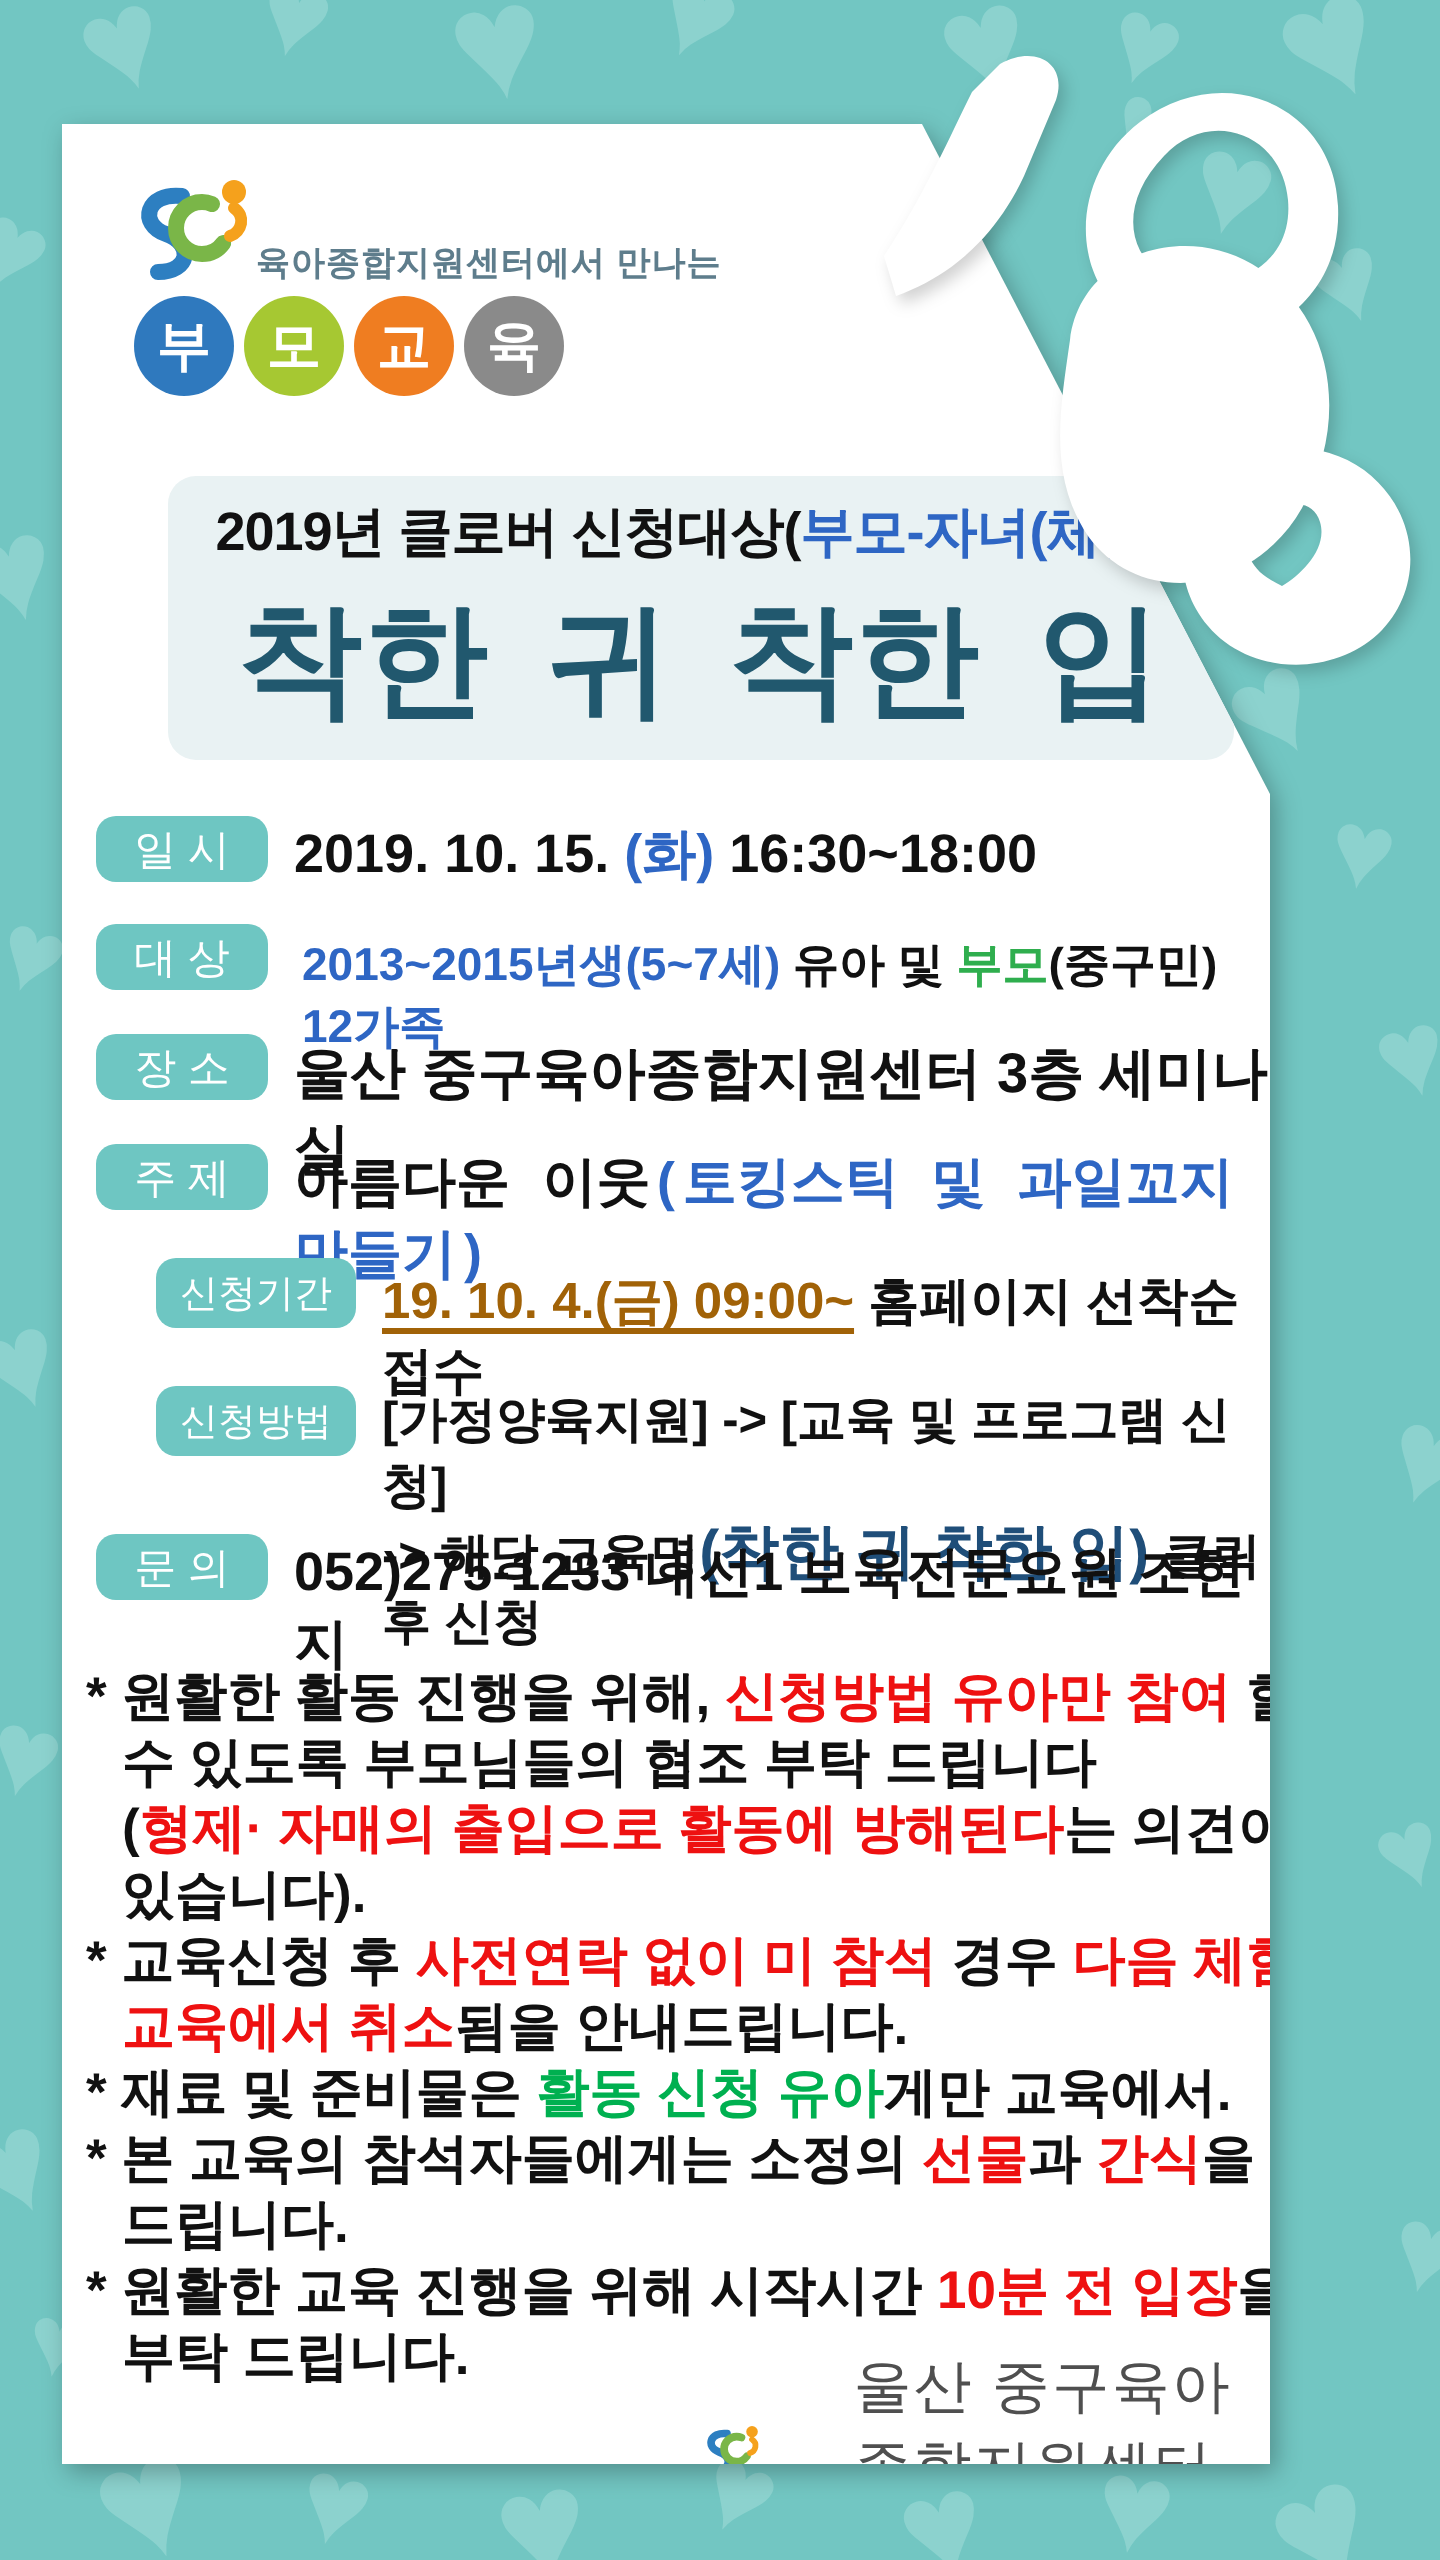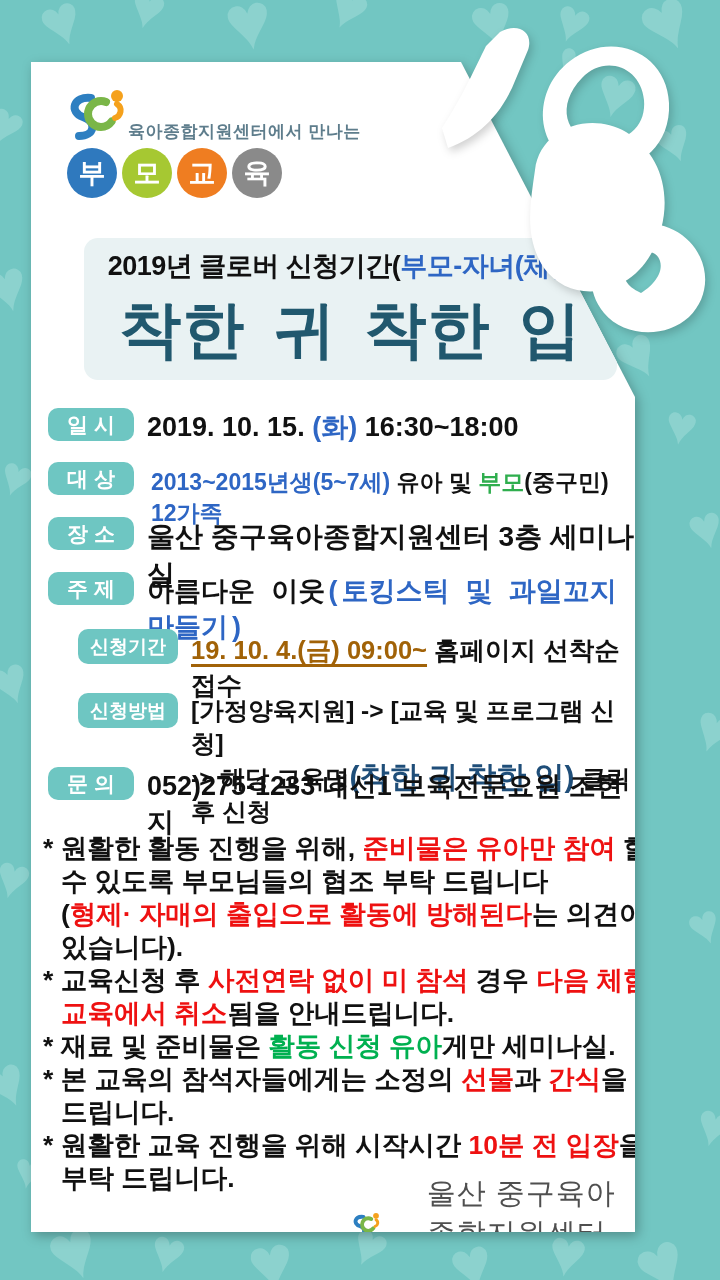--- a/index.html
+++ b/index.html
@@ -34,21 +34,21 @@
   .band{
     position:absolute; left:53px; top:176px; width:533px; height:142px;
     background:#E9F2F3; border-radius:14px; text-align:center;
   }
   .subtitle{margin-top:10px; font-size:27px; font-weight:bold; letter-spacing:-.5px; white-space:pre;}
   .main-title{margin-top:4px; font-size:62px; font-weight:bold; color:#21586E; letter-spacing:1px; word-spacing:10px;}
 
   
   .info-row{position:absolute; left:17px; display:flex; align-items:flex-start; gap:13px;}
   .badge{
-    background:#6EC6C2; color:#fff; font-weight:bold; border-radius:10px; flex:none;
+    background:#6EC6C2; color:#fff; font-weight:normal; border-radius:10px; flex:none;
     display:flex; align-items:center; justify-content:center;
     width:86px; height:33px; font-size:21px;
   }
   .badge.long{width:100px; height:35px; font-size:19px;margin-left:30px;}
   .row-content{font-weight:bold; padding-top:1px; white-space:pre-wrap;}
   .r0{top:346px;} .r0 .row-content{font-size:27px;text-align:right;}
   .r1{top:400px;gap:17px;} .r1 .row-content{font-size:23px; padding-top:5px;}
   .r2{top:455px;} .r2 .row-content{font-size:28px;}
   .r3{top:510px;} .r3 .row-content{font-size:27px;font-family:Liberation Mono, monospace;}
   .r4{top:567px;} .r4 .row-content{font-size:25.5px; padding-top:4px;}
@@ -139,21 +139,21 @@
     <div class="brand-text">육아종합지원센터에서 만나는</div>
 
     <div class="circles">
       <span class="circle" style="background: rgb(47, 121, 190);">부</span>
       <span class="circle" style="background: rgb(166, 200, 50);">모</span>
       <span class="circle" style="background: rgb(239, 125, 33);">교</span>
       <span class="circle" style="background: rgb(138, 138, 138);">육</span>
     </div>
 
     <div class="band">
-      <div class="subtitle"><span class="seg-black">2019년 클로버 신청기간(</span><span class="seg-blue">부모-자녀(체험)</span><span class="seg-black">)</span></div>
+      <div class="subtitle"><span class="seg-black">2019년 클로버 신청대상(</span><span class="seg-blue">부모-자녀(체험)</span><span class="seg-black">)</span></div>
       <div class="main-title">착한 귀 착한 입</div>
     </div>
 
     <div class="info-row r0">
       <span class="badge">일 시</span>
       <span class="row-content"><span class="seg-black">2019. 10. 15. </span><span class="seg-blue">(화)</span><span class="seg-black"> 16:30~18:00</span></span>
     </div>
     <div class="info-row r1">
       <span class="badge">대 상</span>
       <span class="row-content"><span class="seg-blue">2013~2015년생(5~7세)</span><span class="seg-black"> 유아 및 </span><span class="seg-green">부모</span><span class="seg-black">(중구민) </span><span class="seg-blue">12가족</span></span>
@@ -174,27 +174,27 @@
       <span class="badge long">신청방법</span>
       <span class="row-content"><span class="seg-black">[가정양육지원] -&gt; [교육 및 프로그램 신청]
 -&gt; 해당 교육명</span><span class="seg-navy-lg">(착한 귀 착한 입)</span><span class="seg-black"> 클릭 후 신청</span></span>
     </div>
     <div class="info-row r6">
       <span class="badge">문 의</span>
       <span class="row-content"><span class="seg-black">052)275-1233 내선1 보육전문요원 조현지</span></span>
     </div>
 
     <div class="notes">
-      <p class="note"><span class="seg-black">* 원활한 활동 진행을 위해, </span><span class="seg-red">준비물은 유아만 참여</span><span class="seg-black"> 할
+      <p class="note"><span class="seg-black">* 원활한 활동 진행을 위해, </span><span class="seg-red">신청방법 유아만 참여</span><span class="seg-black"> 할
 수 있도록 부모님들의 협조 부탁 드립니다
 (</span><span class="seg-red">형제· 자매의 출입으로 활동에 방해된다</span><span class="seg-black">는 의견이
 있습니다).</span></p>
       <p class="note"><span class="seg-black">* 교육신청 후 </span><span class="seg-red">사전연락 없이 미 참석</span><span class="seg-black"> 경우 </span><span class="seg-red">다음 체험
 교육에서 취소</span><span class="seg-black">됨을 안내드립니다.</span></p>
-      <p class="note"><span class="seg-black">* 재료 및 준비물은 </span><span class="seg-green2">활동 신청 유아</span><span class="seg-black">게만 세미나실.</span></p>
+      <p class="note"><span class="seg-black">* 재료 및 준비물은 </span><span class="seg-green2">활동 신청 유아</span><span class="seg-black">게만 교육에서.</span></p>
       <p class="note"><span class="seg-black">* 본 교육의 참석자들에게는 소정의 </span><span class="seg-red">선물</span><span class="seg-black">과 </span><span class="seg-red">간식</span><span class="seg-black">을
 드립니다.</span></p>
       <p class="note"><span class="seg-black">* 원활한 교육 진행을 위해 시작시간 </span><span class="seg-red">10분 전 입장</span><span class="seg-black">을
 부탁 드립니다.</span></p>
     </div>
 
     <div class="footer">
       <svg width="56" height="46" viewBox="0 0 70 58">
         <path d="M30,10 C12,8 8,24 22,29 C36,34 34,48 18,48" fill="none" stroke="#2D7FC1" stroke-width="8" stroke-linecap="round"></path>
         <circle cx="40" cy="26" r="13" fill="none" stroke="#7AB648" stroke-width="8" stroke-dasharray="58 24" stroke-dashoffset="-8" stroke-linecap="round"></circle>

